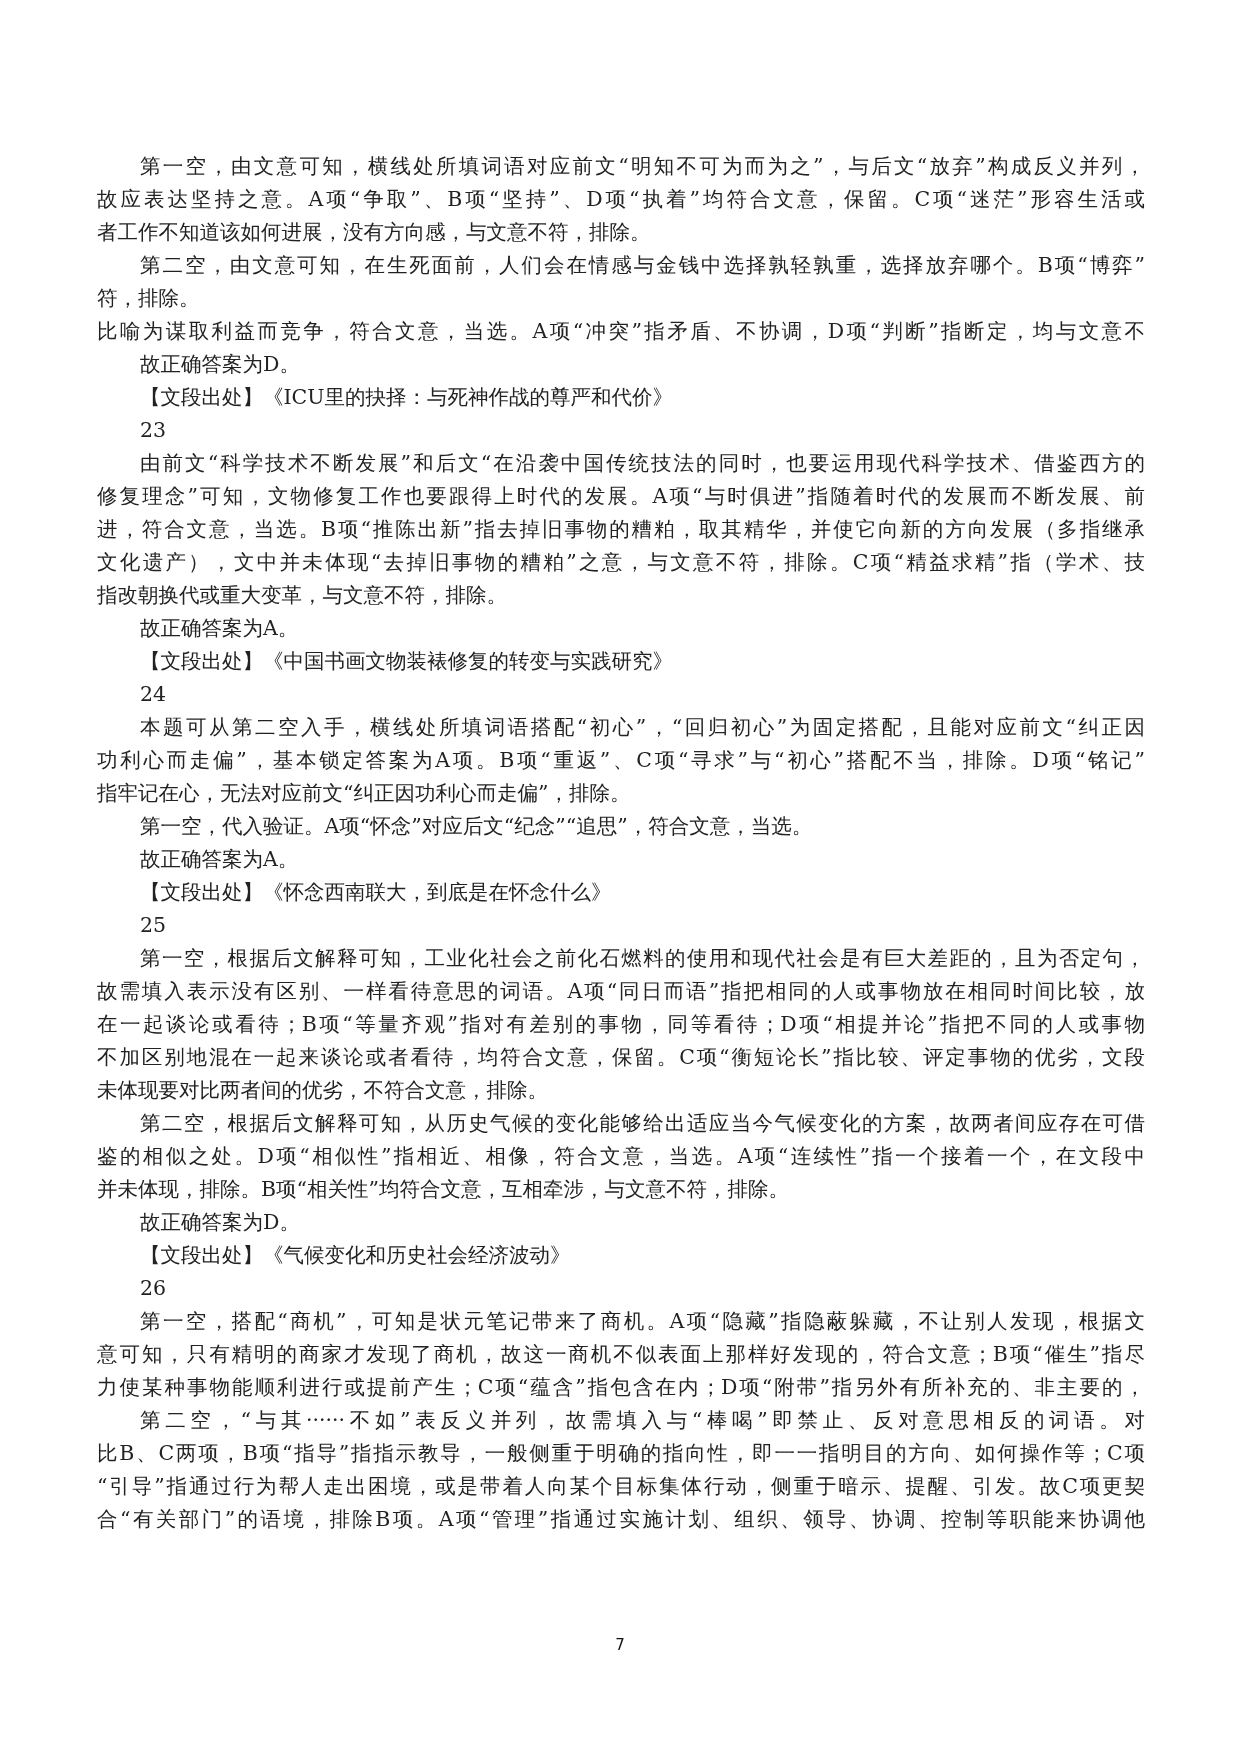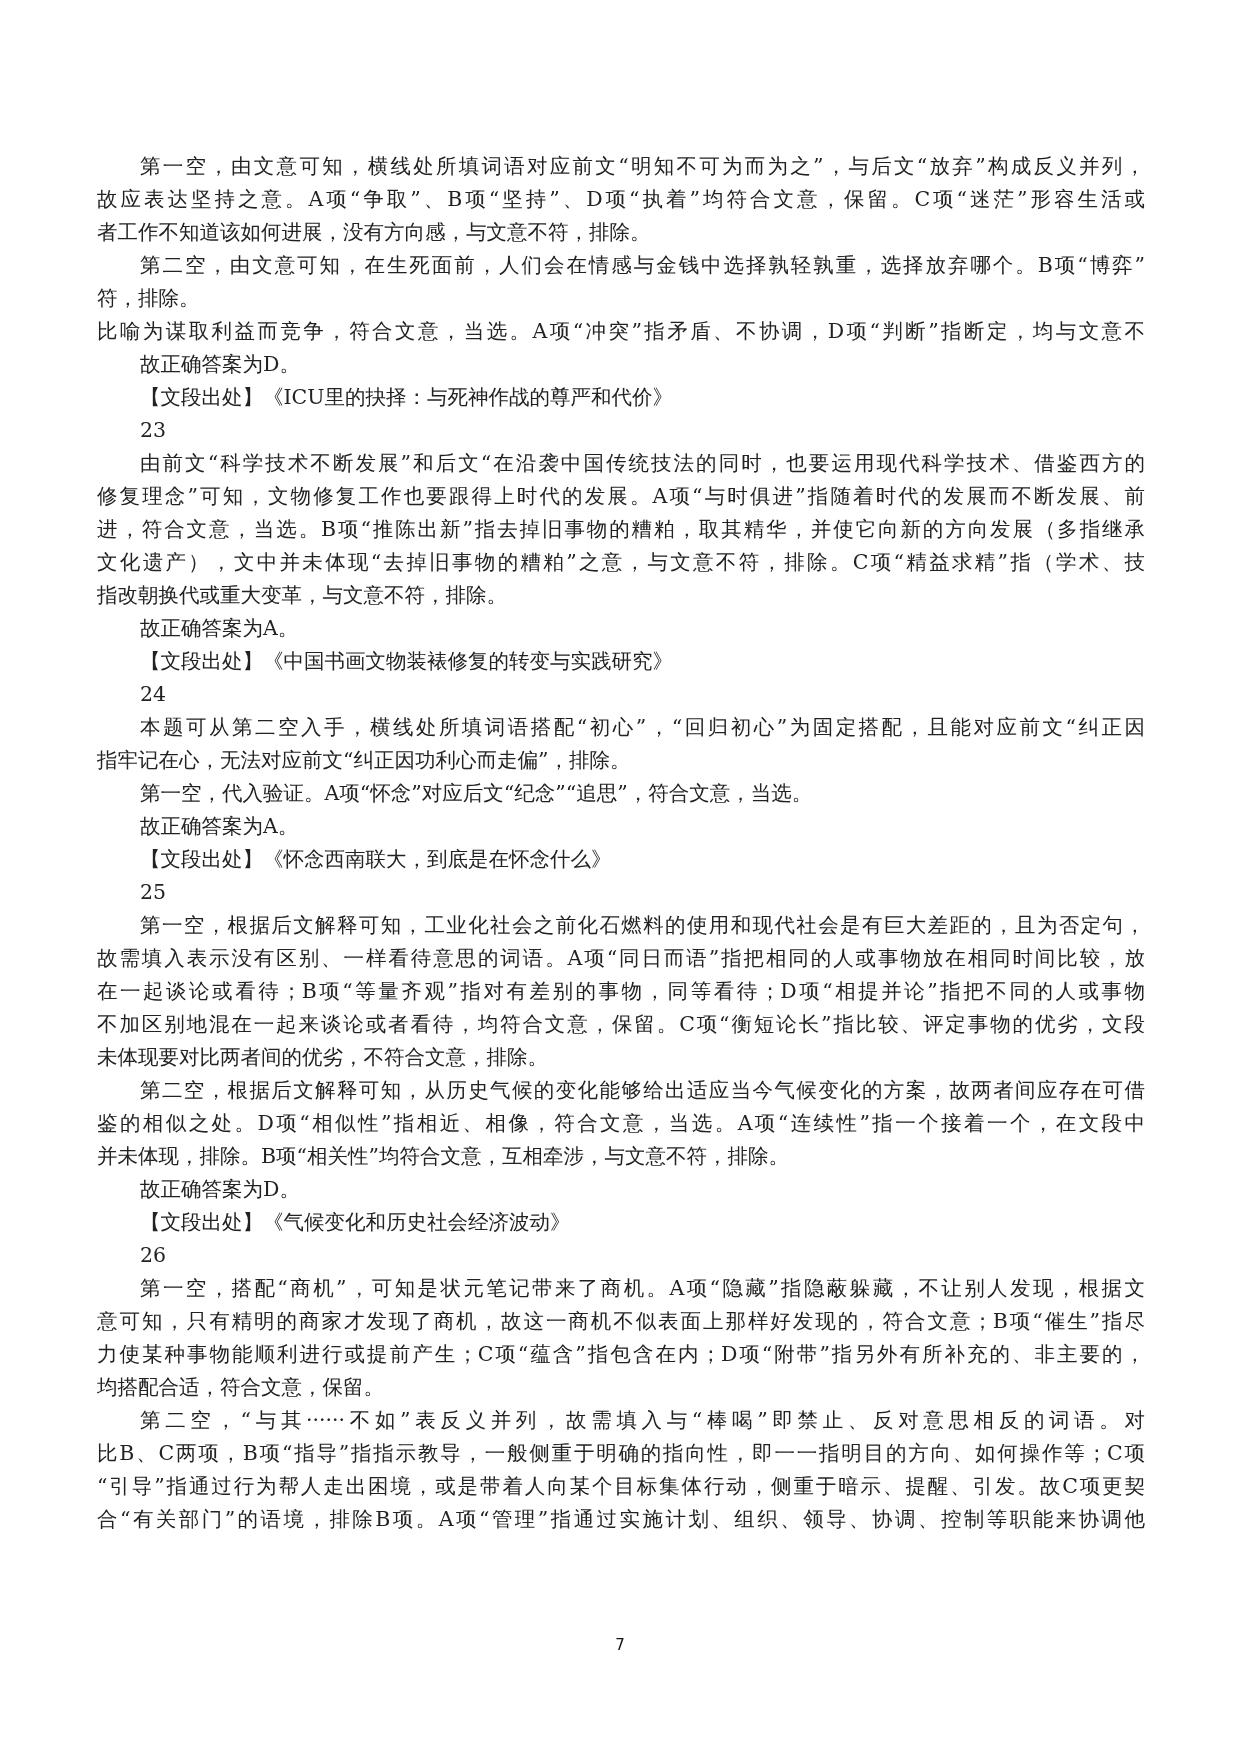--- a/index.html
+++ b/index.html
@@ -63,39 +63,39 @@
     <div class="line indent last">23</div>
     <div class="line indent">由前文“科学技术不断发展”和后文“在沿袭中国传统技法的同时，也要运用现代科学技术、借鉴西方的</div>
     <div class="line">修复理念”可知，文物修复工作也要跟得上时代的发展。A项“与时俱进”指随着时代的发展而不断发展、前</div>
     <div class="line">进，符合文意，当选。B项“推陈出新”指去掉旧事物的糟粕，取其精华，并使它向新的方向发展（多指继承</div>
     <div class="line">文化遗产），文中并未体现“去掉旧事物的糟粕”之意，与文意不符，排除。C项“精益求精”指（学术、技</div>
     <div class="line last">指改朝换代或重大变革，与文意不符，排除。</div>
     <div class="line indent last">故正确答案为A。</div>
     <div class="line indent last">【文段出处】《中国书画文物装裱修复的转变与实践研究》</div>
     <div class="line indent last">24</div>
     <div class="line indent">本题可从第二空入手，横线处所填词语搭配“初心”，“回归初心”为固定搭配，且能对应前文“纠正因</div>
+    <div class="line">功利心而走偏”，基本锁定答案为A项。B项“重返”、C项“寻求”与“初心”搭配不当，排除。D项“铭记”</div>
     <div class="line last">指牢记在心，无法对应前文“纠正因功利心而走偏”，排除。</div>
     <div class="line indent last">第一空，代入验证。A项“怀念”对应后文“纪念”“追思”，符合文意，当选。</div>
     <div class="line indent last">故正确答案为A。</div>
     <div class="line indent last">【文段出处】《怀念西南联大，到底是在怀念什么》</div>
     <div class="line indent last">25</div>
     <div class="line indent">第一空，根据后文解释可知，工业化社会之前化石燃料的使用和现代社会是有巨大差距的，且为否定句，</div>
     <div class="line">故需填入表示没有区别、一样看待意思的词语。A项“同日而语”指把相同的人或事物放在相同时间比较，放</div>
     <div class="line">在一起谈论或看待；B项“等量齐观”指对有差别的事物，同等看待；D项“相提并论”指把不同的人或事物</div>
     <div class="line">不加区别地混在一起来谈论或者看待，均符合文意，保留。C项“衡短论长”指比较、评定事物的优劣，文段</div>
     <div class="line last">未体现要对比两者间的优劣，不符合文意，排除。</div>
     <div class="line indent">第二空，根据后文解释可知，从历史气候的变化能够给出适应当今气候变化的方案，故两者间应存在可借</div>
     <div class="line">鉴的相似之处。D项“相似性”指相近、相像，符合文意，当选。A项“连续性”指一个接着一个，在文段中</div>
     <div class="line last">并未体现，排除。B项“相关性”均符合文意，互相牵涉，与文意不符，排除。</div>
     <div class="line indent last">故正确答案为D。</div>
     <div class="line indent last">【文段出处】《气候变化和历史社会经济波动》</div>
     <div class="line indent last">26</div>
     <div class="line indent">第一空，搭配“商机”，可知是状元笔记带来了商机。A项“隐藏”指隐蔽躲藏，不让别人发现，根据文</div>
     <div class="line">意可知，只有精明的商家才发现了商机，故这一商机不似表面上那样好发现的，符合文意；B项“催生”指尽</div>
     <div class="line">力使某种事物能顺利进行或提前产生；C项“蕴含”指包含在内；D项“附带”指另外有所补充的、非主要的，</div>
-    <div class="line last">均搭配合适，符合文意，保留。</div>
     <div class="line indent">第二空，“与其······不如”表反义并列，故需填入与“棒喝”即禁止、反对意思相反的词语。对</div>
     <div class="line">比B、C两项，B项“指导”指指示教导，一般侧重于明确的指向性，即一一指明目的方向、如何操作等；C项</div>
     <div class="line">“引导”指通过行为帮人走出困境，或是带着人向某个目标集体行动，侧重于暗示、提醒、引发。故C项更契</div>
     <div class="line">合“有关部门”的语境，排除B项。A项“管理”指通过实施计划、组织、领导、协调、控制等职能来协调他</div>
   </div>
 
 <div class="page-number">7</div>
 
 </body></html>

